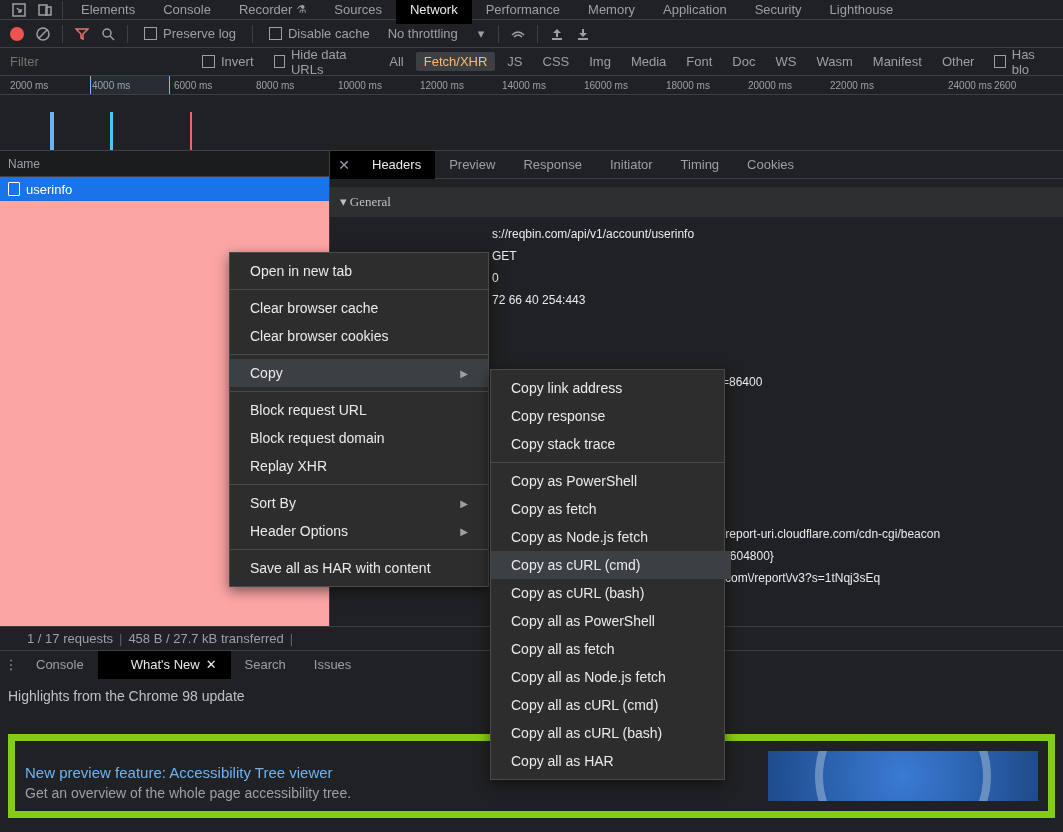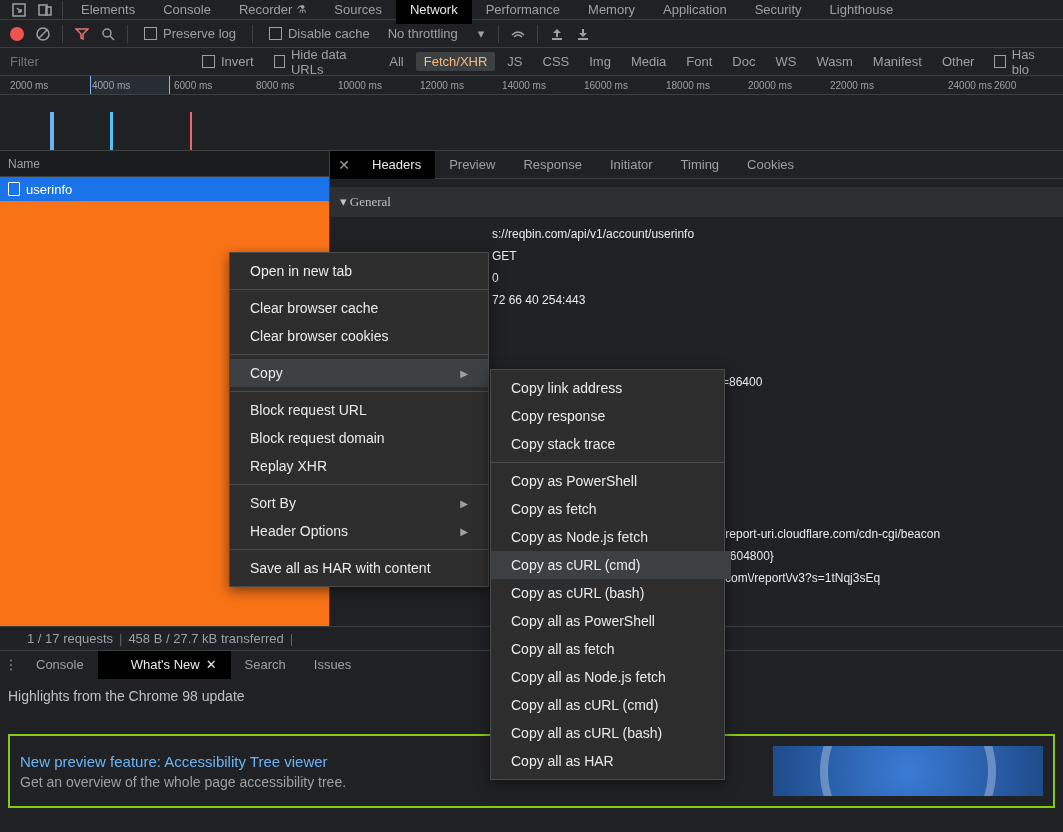--- a/index.html
+++ b/index.html
@@ -35,21 +35,21 @@
     .timeline-area { position: relative; height: 57px; }
     .timeline-selection { position: absolute; top: 0; height: 18px; width: 80px; left: 90px; border-left: 1px solid #88b4f7; border-right: 1px solid #88b4f7; background: rgba(136,180,247,0.08); }
     .timeline-mark { position: absolute; width: 4px; top: 18px; bottom: 0; }
     .mark-blue { background: #6db3f2; left: 50px; }
     .mark-teal { background: #4fc3f7; left: 110px; width: 3px; }
     .mark-red { background: #f06563; left: 190px; width: 2px; }
     .timeline-divider { position: absolute; top: 18px; left: 0; right: 0; height: 1px; background: #3c4043; }
     
     
     .content-row { display: flex; height: 475px; }
-    .requests-panel { width: 330px; border-right: 1px solid #3c4043; background: #f97316; }
+    .requests-panel { width: 330px; border-right: 1px solid #3c4043; background: #fca5a5; }
     .requests-header { height: 26px; display: flex; align-items: center; padding: 0 8px; background: #1a1c1e; border-bottom: 1px solid #3c4043; color: #9aa0a6; font-size: 12px; }
     .request-row { height: 24px; display: flex; align-items: center; padding: 0 8px; background: #1a73e8; color: #fff; font-size: 13px; gap: 6px; }
     .file-icon { width: 12px; height: 14px; border: 1px solid #fff; border-radius: 1px; }
     
     .details-panel { flex: 1; background: #202124; overflow: hidden; position: relative; }
     .details-tabs { display: flex; height: 28px; border-bottom: 1px solid #3c4043; align-items: center; }
     .details-close { width: 28px; height: 28px; display: flex; align-items: center; justify-content: center; color: #9aa0a6; cursor: pointer; font-size: 14px; background: #000; }
     .details-tab { padding: 0 14px; height: 28px; display: flex; align-items: center; color: #9aa0a6; cursor: pointer; font-size: 13px; }
     .details-tab.active { background: #000; color: #e8eaed; }
     .details-body { padding: 8px 12px; font-family: Consolas, monospace; font-size: 12px; line-height: 22px; color: #9aa0a6; }
@@ -62,21 +62,21 @@
     .status-bar { height: 24px; display: flex; align-items: center; padding: 0 27px; border-top: 1px solid #3c4043; background: #202124; color: #9aa0a6; font-size: 13px; gap: 6px; }
     .status-sep { color: #5f6368; }
     
     
     .drawer-tabs { display: flex; height: 28px; border-top: 1px solid #3c4043; align-items: center; background: #202124; }
     .drawer-tab { padding: 0 14px; height: 28px; display: flex; align-items: center; color: #9aa0a6; cursor: pointer; font-size: 13px; gap: 6px; }
     .drawer-tab.active { background: #000; color: #e8eaed; padding-left: 33px; }
     .drawer-close { font-size: 13px; }
     .drawer-menu { width: 22px; display: flex; align-items: center; justify-content: center; color: #9aa0a6; }
     .drawer-body { padding: 10px 8px; color: #bdc1c6; font-size: 14px; }
-    .drawer-card { border: 2px solid #84cc16; padding: 10px; margin-top: 30px; display: flex; justify-content: space-between; align-items: center; }
+    .drawer-card { border: 7px solid #84cc16; padding: 10px; margin-top: 30px; display: flex; justify-content: space-between; align-items: flex-end; }
     .drawer-card-title { color: #6db3f2; font-size: 15px; margin-bottom: 4px; }
     .drawer-card-desc { color: #9aa0a6; font-size: 14px; }
     .drawer-thumb { width: 270px; height: 50px; background: radial-gradient(circle at center, #3a7bd5 0%, #1e4b8a 100%); position: relative; overflow: hidden; }
     .drawer-thumb::after { content: ''; position: absolute; left: 50%; top: 50%; width: 160px; height: 160px; border: 8px solid rgba(255,255,255,0.3); border-radius: 50%; transform: translate(-50%, -50%); }
     
     
     .context-menu { position: absolute; background: #2d2d2d; border: 1px solid #4a4a4a; box-shadow: 0 4px 12px rgba(0,0,0,0.5); font-size: 14px; color: #e8eaed; padding: 4px 0; z-index: 100; }
     .menu-item { padding: 6px 20px; display: flex; align-items: center; justify-content: space-between; cursor: pointer; min-width: 240px; }
     .menu-item.highlighted { background: #3c4043; }
     .menu-sep { height: 1px; background: #4a4a4a; margin: 4px 0; }

